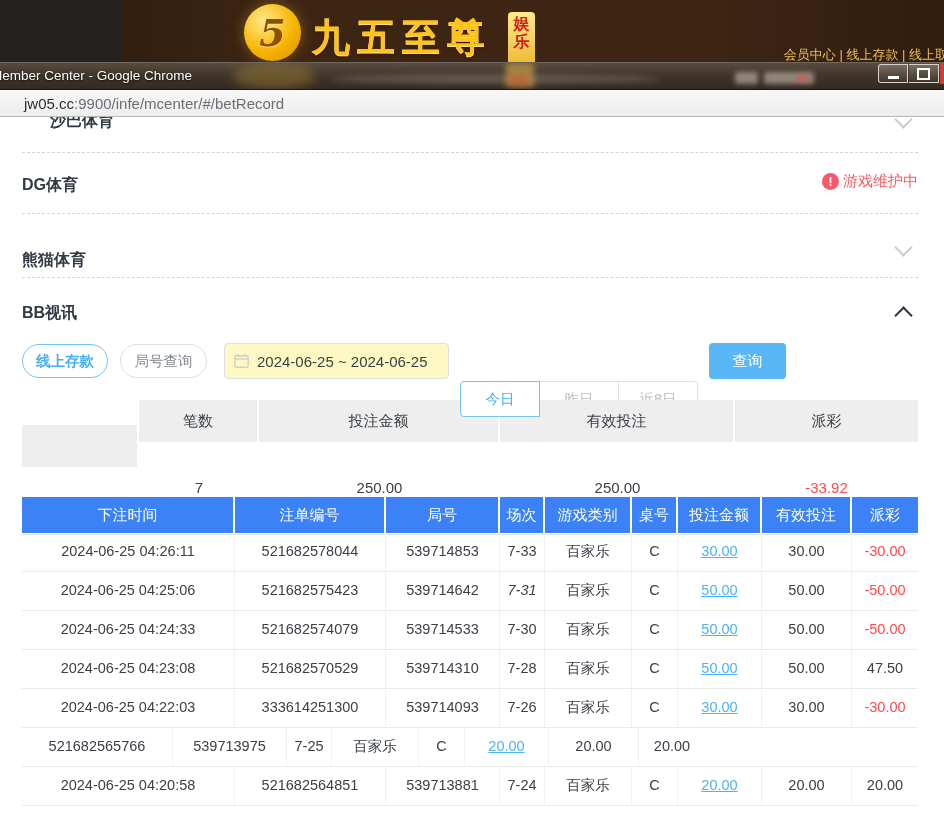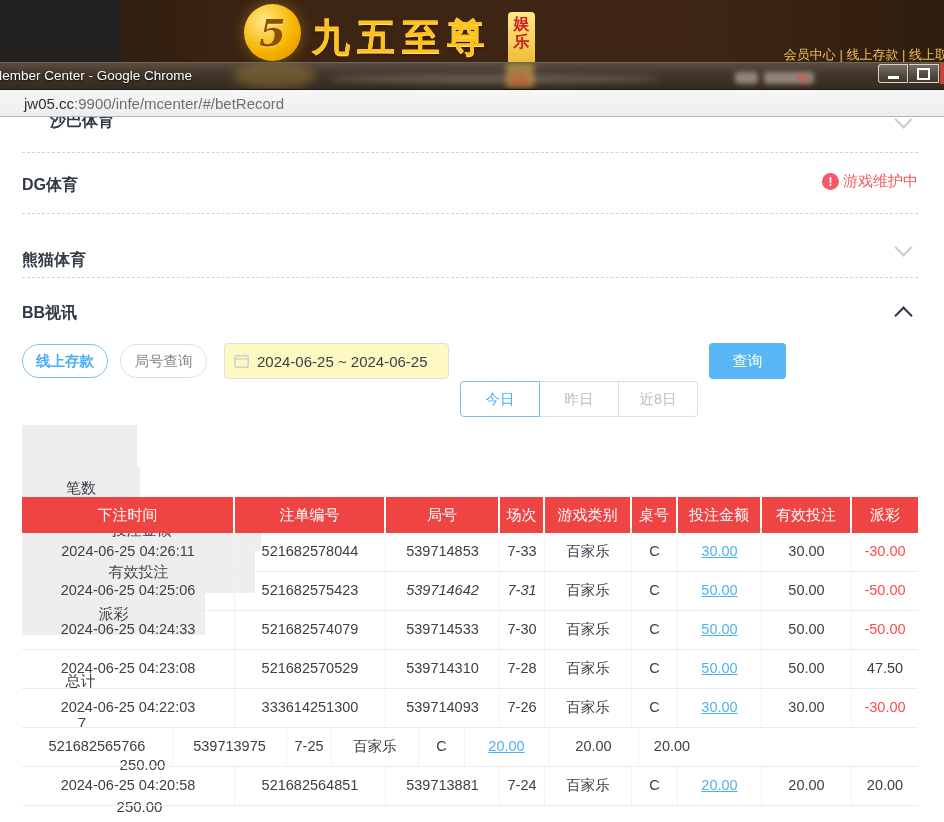--- a/index.html
+++ b/index.html
@@ -86,34 +86,34 @@
     margin-left:-1px;cursor:pointer;}
   .gbtn:first-child{margin-left:0;border-radius:4px 0 0 4px;}
   .gbtn:last-child{border-radius:0 4px 4px 0;}
   .gbtn.active{border:1px solid #74c3f5;color:#47aef2;z-index:2;}
   .search-btn{position:absolute;left:709px;top:0;width:77px;height:36px;border:none;border-radius:4px;
     background:#58b7f4;color:#fff;font-size:15px;display:flex;align-items:center;justify-content:center;
     cursor:pointer;}
 
   
   .sum-table{position:absolute;left:22px;top:283px;width:896px;}
-  .sum-h,.sum-r{display:flex;flex-direction:column;}
+  .sum-h,.sum-r{display:flex;}
   .sum-h > div{height:42px;line-height:42px;background:#eeeeee;color:#3b4148;font-size:15px;
     text-align:center;box-sizing:border-box;border-right:2px solid #fff;}
   .sum-h > div:last-child{border-right:none;}
   .sum-r > div{height:42px;line-height:42px;color:#3b4148;font-size:15px;text-align:center;
     box-sizing:border-box;}
   .sum-r{border-bottom:1px solid #e6e6e6;}
   .c1{width:117px;margin-top:25px;} .c2{width:120px;} .c3{width:241px;} .c4{width:235px;} .c5{width:183px;}
   .neg{color:#fd4b4e !important;}
 
   
   .bt-table{position:absolute;left:22px;top:380px;width:896px;}
   .bt-header{display:flex;}
-  .bt-hcell{height:36px;line-height:36px;background:#ef4444;color:#fff;font-size:15px;
+  .bt-hcell{height:36px;line-height:36px;background:#3b82f6;color:#fff;font-size:15px;
     text-align:center;box-sizing:border-box;border-right:2px solid #fff;}
   .bt-hcell:last-child{border-right:none;}
   .bt-row{display:flex;height:38px;border-bottom:1px solid #ebebeb;}
   .bt-cell{line-height:37px;text-align:center;font-size:14.5px;color:#3b4148;
     box-sizing:border-box;border-right:1px solid #f2f2f2;overflow:hidden;white-space:nowrap;}
   .bt-cell:last-child{border-right:none;}
   .bt-cell.link{color:#4db2f4;text-decoration:underline;cursor:pointer;}
 </style>
 </head>
 <body>
@@ -241,21 +241,21 @@
             <div class="bt-cell" style="width: 45px;">7-33</div>
             <div class="bt-cell" style="width: 87px;">百家乐</div>
             <div class="bt-cell" style="width: 46px;">C</div>
             <div class="bt-cell link" style="width: 84px;">30.00</div>
             <div class="bt-cell" style="width: 90px;">30.00</div>
             <div class="bt-cell neg" style="width: 66px;">-30.00</div>
           </div>
           <div class="bt-row">
             <div class="bt-cell" style="width: 213px;">2024-06-25 04:25:06</div>
             <div class="bt-cell" style="width: 151px;">521682575423</div>
-            <div class="bt-cell" style="width: 114px; font-style: italic;">539714642</div>
+            <div class="bt-cell" style="width: 114px;">539714642</div>
             <div class="bt-cell" style="width: 45px; font-style: italic;">7-31</div>
             <div class="bt-cell" style="width: 87px;">百家乐</div>
             <div class="bt-cell" style="width: 46px;">C</div>
             <div class="bt-cell link" style="width: 84px;">50.00</div>
             <div class="bt-cell" style="width: 90px;">50.00</div>
             <div class="bt-cell neg" style="width: 66px;">-50.00</div>
           </div>
           <div class="bt-row">
             <div class="bt-cell" style="width: 213px;">2024-06-25 04:24:33</div>
             <div class="bt-cell" style="width: 151px;">521682574079</div>

